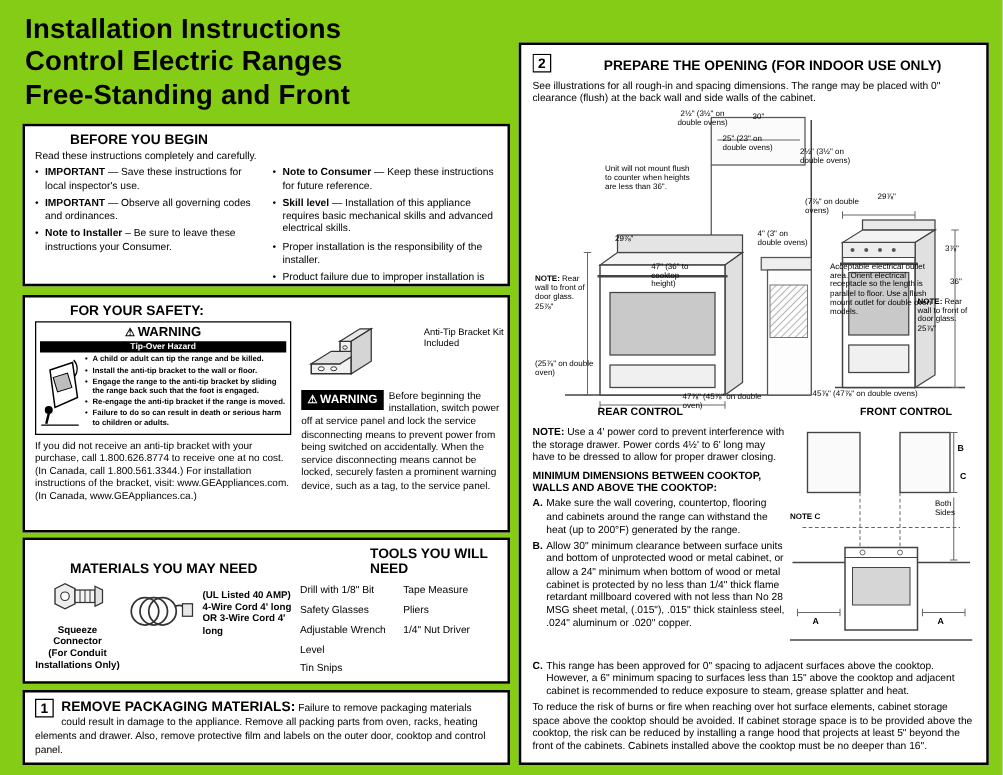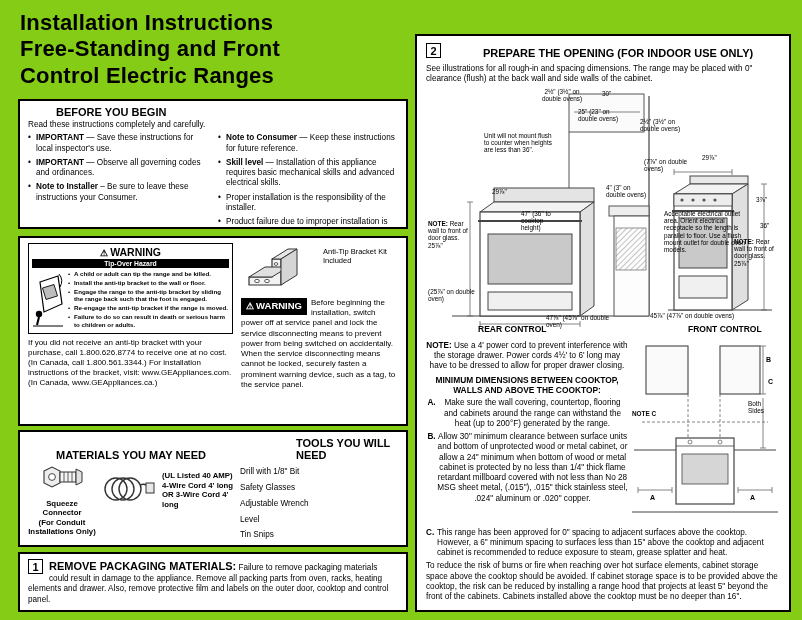--- a/index.html
+++ b/index.html
@@ -28,21 +28,21 @@
   .safety-right { flex:1; }
   .hazard-box { border:1.5px solid #000; padding:2px 3px 3px 3px; }
   .hazard-head { text-align:center; font-weight:bold; font-size:10.5px; }
   .hazard-bar { background:#000; color:#fff; text-align:center; font-size:6.8px; font-weight:bold; padding:1px 0; margin-top:1px; }
   .hazard-content { display:flex; gap:4px; margin-top:2px; }
   .hazard-icon { width:32px; flex:none; }
   .hazard-list { flex:1; list-style:none; }
   .hazard-list li { position:relative; padding-left:6px; font-size:6.2px; font-weight:bold; line-height:1.25; margin-bottom:1px; }
   .hazard-list li::before { content:"•"; position:absolute; left:0; top:0; }
   .bracket-para { font-size:8px; line-height:1.25; margin-top:4px; }
-  .bracket-row { display:flex; gap:0; align-items:flex-start; }
+  .bracket-row { display:flex; gap:16px; align-items:flex-start; }
   .bracket-caption { font-size:7.5px; line-height:1.2; width:64px; padding-top:4px; }
   .warn2 { margin-top:5px; font-size:8px; line-height:1.28; }
   .warn-badge { float:left; background:#000; color:#fff; font-weight:bold; font-size:9.5px; padding:2px 5px; margin:0 4px 1px 0; }
   .warn-tri { font-size:9px; margin-right:2px; }
 
   
   #mat-tools { left:18px; top:430px; width:390px; height:117px; }
   .mt-heads { display:flex;align-items:flex-end; }
   .mt-heads .box-heading:first-child { width:212px; flex:none; }
   .mt-body { display:flex; }
@@ -68,38 +68,38 @@
   .step2-intro { font-size:8.2px; line-height:1.25; margin-bottom:3px; }
 
   .diagram { position:relative; width:356px; height:248px; }
   .dlab { position:absolute; font-size:6.4px; line-height:1.15; }
   .dlab b { font-size:6.4px; }
   .dcap { position:absolute; font-size:8.5px; font-weight:bold; }
   .dsvg { position:absolute; }
 
   .note-para { font-size:8.2px; line-height:1.25; margin-top:3px; }
   .md-wrap { display:flex; margin-top:2px; }
-  .md-left { flex:1; padding-right:4px;text-align:center; }
+  .md-left { flex:1; padding-right:4px; }
   .md-heading { font-weight:bold; font-size:8.4px; line-height:1.2; margin:4px 0 3px 0; }
   .lettered { display:flex; font-size:8.2px; line-height:1.25; margin-bottom:3px; }
   .lettered b { width:11px; flex:none; }
   .md-right { width:148px; flex:none; position:relative; height:190px; }
   .closing-para { font-size:8.2px; line-height:1.25; margin-top:2px; }
 
   svg { display:block; }
 </style>
 </head>
 <body>
 
 <div class="page">
 
   <div class="title">
     <div>Installation Instructions</div>
+    <div>Control Electric Ranges</div>
     <div>Free-Standing and Front</div>
-    <div>Control Electric Ranges</div>
   </div>
 
   <div class="box" id="before-begin">
     <div class="box-heading">BEFORE YOU BEGIN</div>
     <div class="bb-intro">Read these instructions completely and carefully.</div>
     <div class="bb-cols">
       <ul class="bb-col">
         <li><b>IMPORTANT</b><span> — Save these instructions for local inspector's use.</span></li>
         <li><b>IMPORTANT</b><span> — Observe all governing codes and ordinances.</span></li>
         <li><b>Note to Installer</b><span> – Be sure to leave these instructions your Consumer.</span></li>
@@ -107,20 +107,21 @@
       <ul class="bb-col">
         <li><b>Note to Consumer</b><span> — Keep these instructions for future reference.</span></li>
         <li><b>Skill level</b><span> — Installation of this appliance requires basic mechanical skills and advanced electrical skills.</span></li>
         <li><b></b><span>Proper installation is the responsibility of the installer.</span></li>
         <li><b></b><span>Product failure due to improper installation is not covered under Warranty.</span></li>
       </ul>
     </div>
   </div>
 
   <div class="box" id="safety">
+    <div class="box-heading">FOR YOUR SAFETY:</div>
     <div class="safety-body">
       <div class="safety-left">
         <div class="hazard-box">
           <div class="hazard-head"><span class="warn-tri">⚠</span><span>WARNING</span></div>
           <div class="hazard-bar">Tip-Over Hazard</div>
           <div class="hazard-content">
             <div class="hazard-icon">
               <svg width="32" height="60" viewBox="0 0 32 60">
                 <line x1="1" y1="56" x2="31" y2="56" stroke="#000" stroke-width="1"></line>
                 <polygon points="8,12 26,6 30,34 12,42" fill="#fff" stroke="#000" stroke-width="1.2"></polygon>
@@ -201,20 +202,25 @@
         </div>
         <div class="cord-text">(UL Listed 40 AMP) 4-Wire Cord 4' long OR 3-Wire Cord 4' long</div>
       </div>
       <div class="tools-col">
         <ul class="tools-list">
           <li>Drill with 1/8" Bit</li>
           <li>Safety Glasses</li>
           <li>Adjustable Wrench</li>
           <li>Level</li>
           <li>Tin Snips</li>
+        </ul>
+        <ul class="tools-list">
+          <li>Tape Measure</li>
+          <li>Pliers</li>
+          <li>1/4" Nut Driver</li>
         </ul>
       </div>
     </div>
   </div>
 
   <div class="box" id="step1">
     <span class="num-box">1</span>
     <p class="step1-text"><b>REMOVE PACKAGING MATERIALS:</b> <span>Failure to remove packaging materials could result in damage to the appliance. Remove all packing parts from oven, racks, heating elements and drawer. Also, remove protective film and labels on the outer door, cooktop and control panel.</span></p>
   </div>
 

